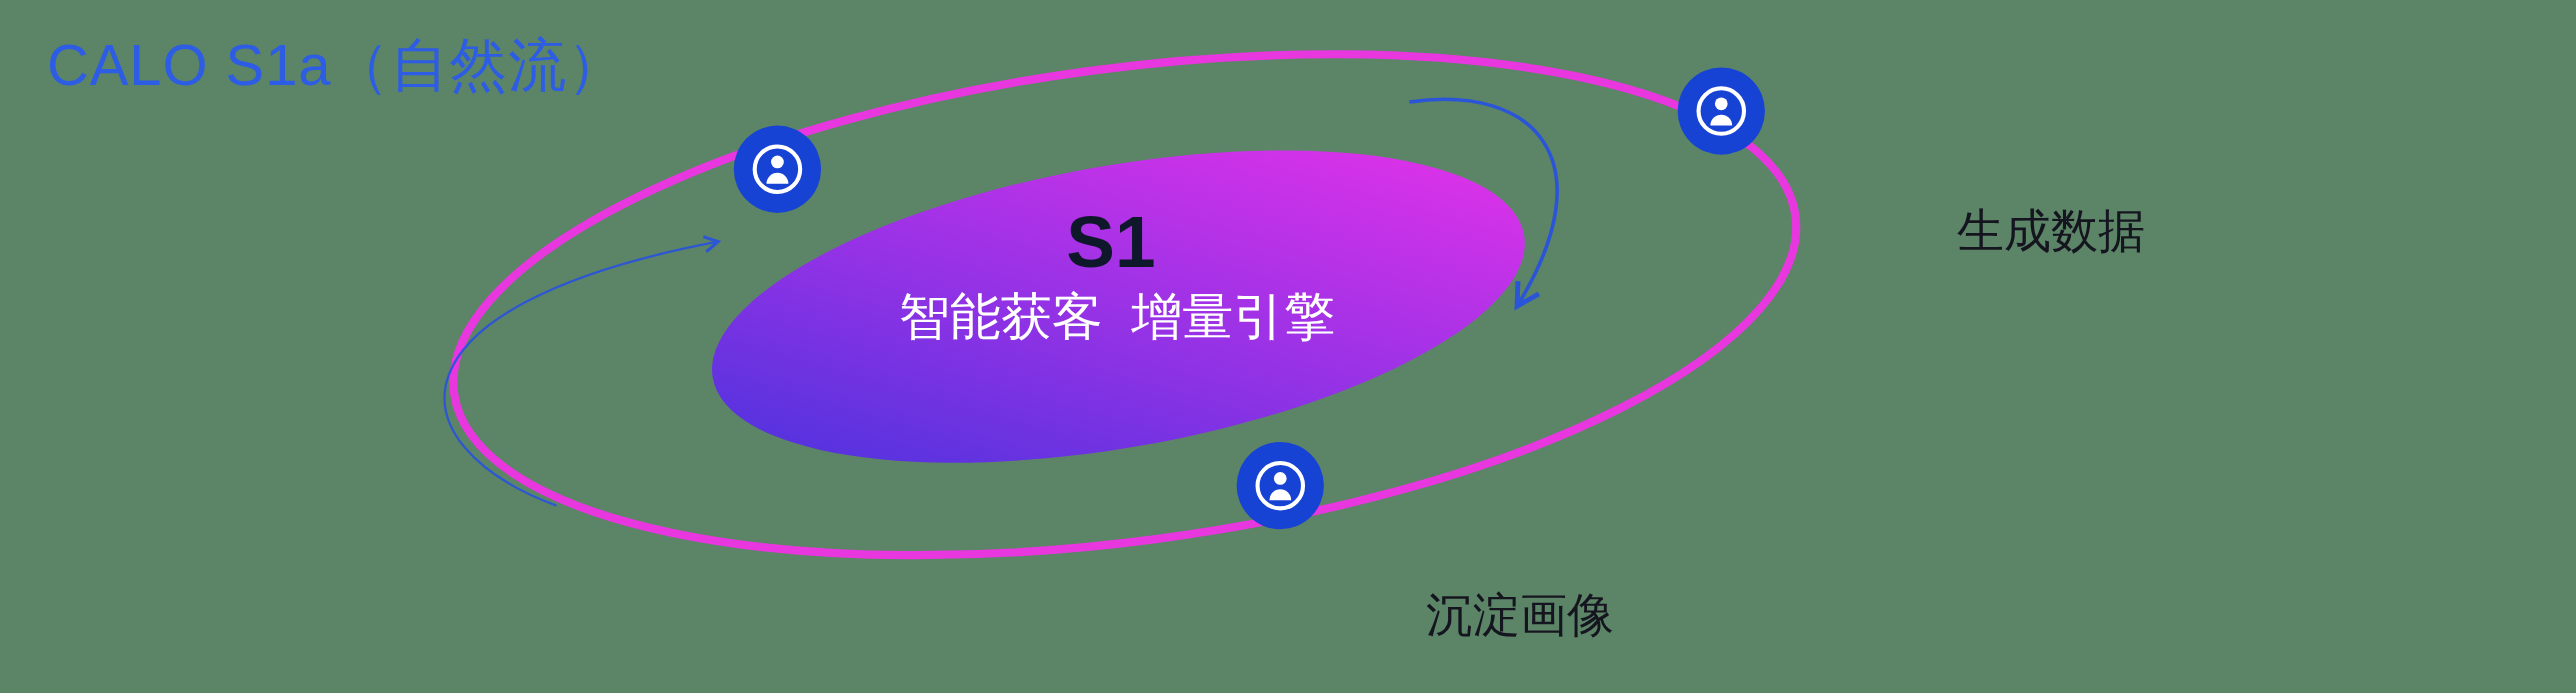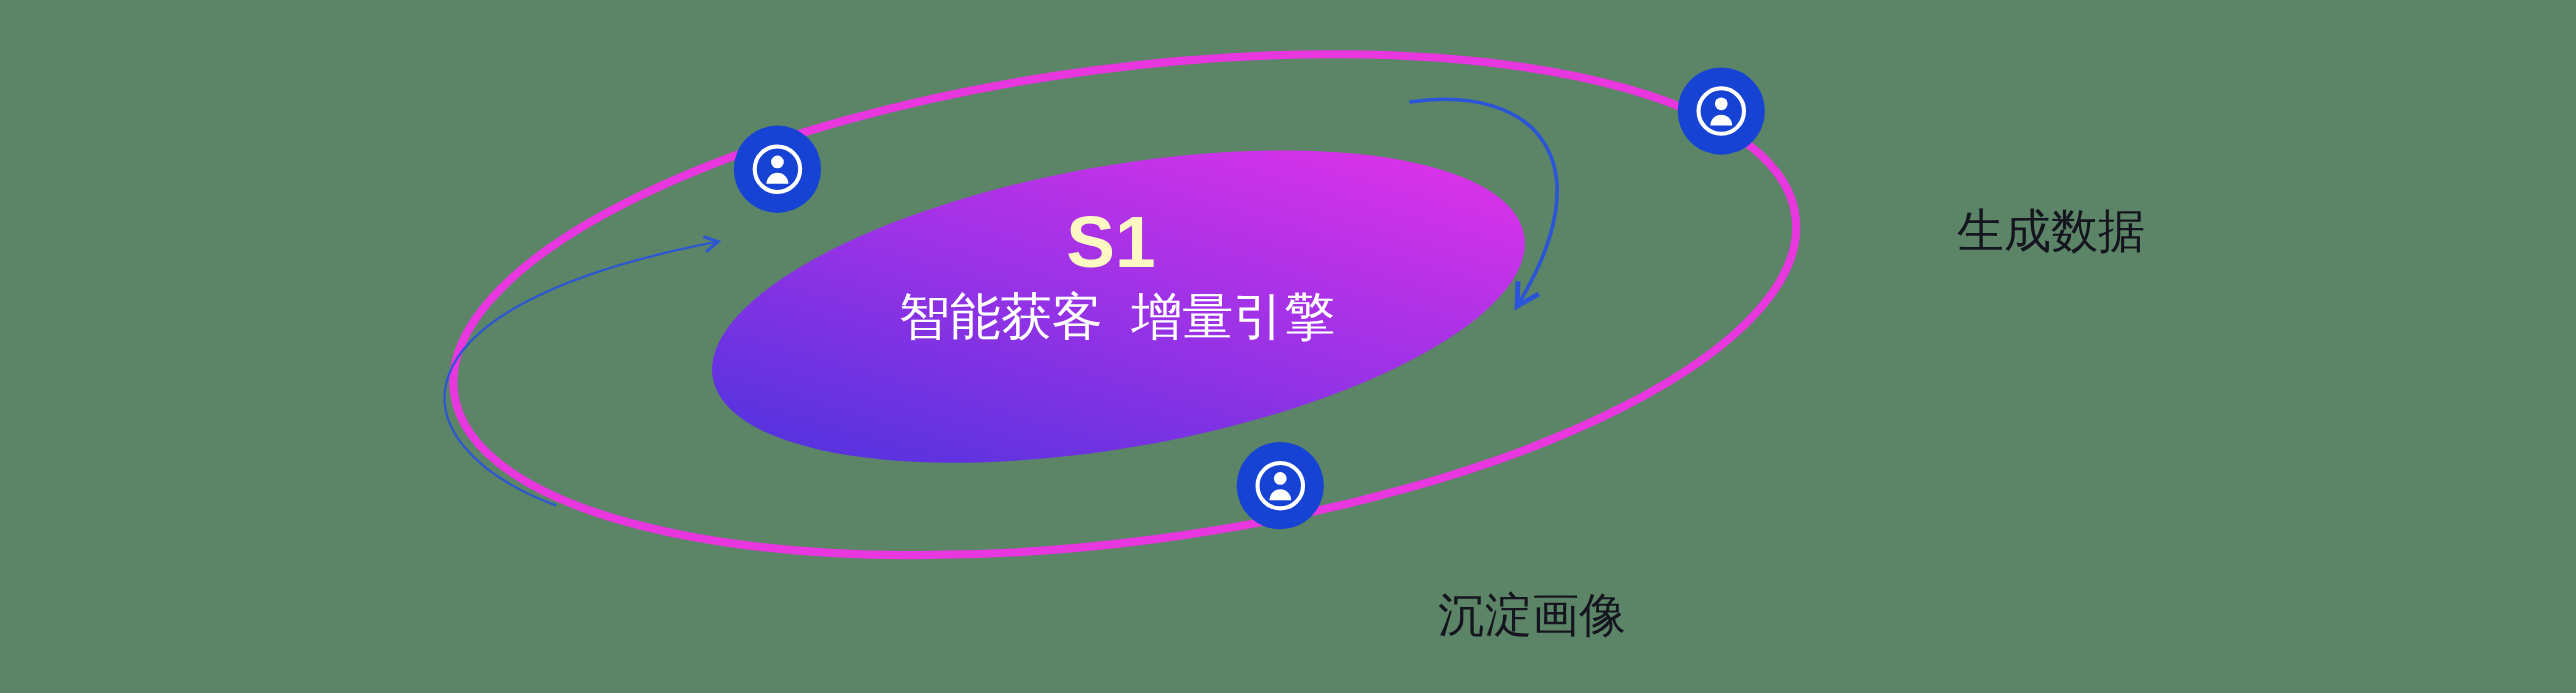--- a/index.html
+++ b/index.html
@@ -32,21 +32,21 @@
     letter-spacing: 0.9px;
   }
   .node-sublabel {
     font-size: 47px;
     font-weight: 500;
     color: #15151f;
   }
   .center-title {
     font-size: 73px;
     font-weight: 600;
-    color: #fef9c3;
+    color: #0f172a;
     transform: translateX(-50%);
     text-align: center;
   }
   .center-subtitle {
     font-size: 51px;
     font-weight: 500;
     color: #ffffff;
     transform: translateX(-50%);
     text-align: center;
   }
@@ -86,19 +86,20 @@
     <path d="M 1550 112 C 1690 92 1765 178 1670 334" fill="none" stroke="#2b55d8" stroke-width="4" marker-end="url(#arrowHead)"></path>
 
     <use href="#person-badge" x="855" y="186"></use>
     <use href="#person-badge" x="1893" y="122"></use>
     <use href="#person-badge" x="1408" y="534"></use>
   </svg>
 
   <div class="label center-title" style="left:1111px; top:202px;">S1</div>
   <div class="label center-subtitle" style="left:1117px; top:289px;">智能获客  增量引擎</div>
 
+  <div class="label node-label" style="left:47px; top:33px;">CALO S1a（自然流）</div>
 
   <div class="label node-sublabel" style="left:1957px; top:205px;">生成数据</div>
 
-  <div class="label node-sublabel" style="left:1426px; top:589px;margin-left:12px;">沉淀画像</div>
+  <div class="label node-sublabel" style="left:1426px; top:589px;">沉淀画像</div>
 
 </div>
 
 
 </body></html>

